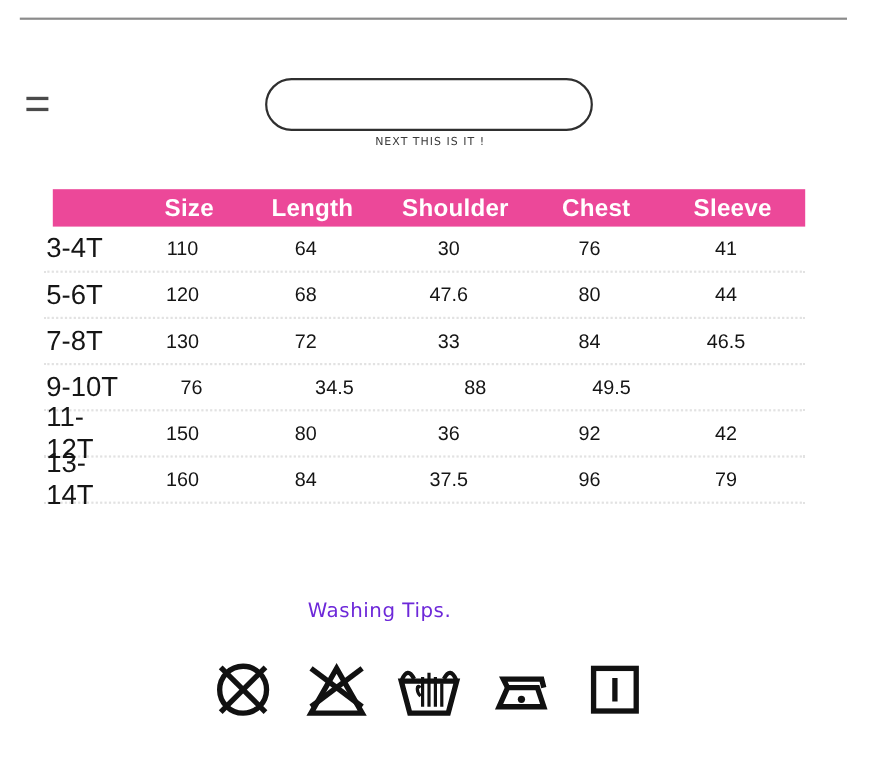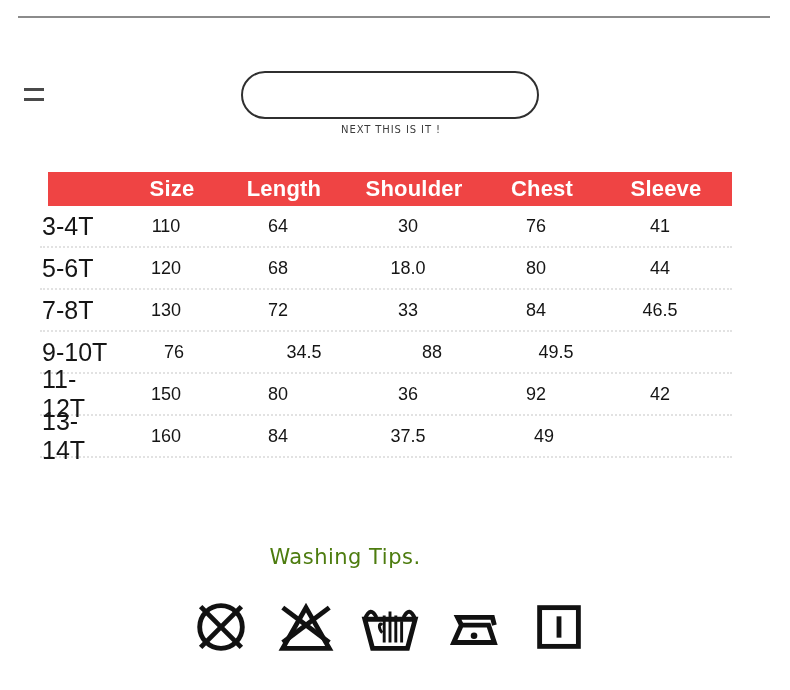--- a/index.html
+++ b/index.html
@@ -71,21 +71,21 @@
     position: absolute;
     left: 40px;
     top: 172px;
     width: 692px;
   }
   .table-header {
     position: relative;
     margin-left: 8px;
     width: 684px;
     height: 34px;
-    background: #ef4444;
+    background: #ec4899;
     display: flex;
     align-items: center;
     box-sizing: border-box;
   }
   .th {
     color: #ffffff;
     font-size: 22px;
     font-weight: 600;
     text-align: center;
     font-family: "Liberation Sans", sans-serif;
@@ -118,22 +118,22 @@
     padding-left: 2px;
   }
 
   
   .washing-title {
     position: absolute;
     left: 0;
     top: 545px;
     width: 690px;
     text-align: center;
-    font-size: 21px;
-    color: #4d7c0f;
+    font-size: 18px;
+    color: #6d28d9;
     font-family: "DejaVu Sans", sans-serif;
     letter-spacing: 0.5px;
   }
   .care-icons {
     position: absolute;
     left: 190px;
     top: 596px;
     width: 400px;
     display: flex;
     justify-content: space-between;
@@ -175,21 +175,21 @@
     <div class="cell col-len">64</div>
     <div class="cell col-sho">30</div>
     <div class="cell col-che">76</div>
     <div class="cell col-sle">41</div>
   </div>
 
   <div class="row">
     <div class="cell age col-age">5-6T</div>
     <div class="cell col-size">120</div>
     <div class="cell col-len">68</div>
-    <div class="cell col-sho">18.0</div>
+    <div class="cell col-sho">47.6</div>
     <div class="cell col-che">80</div>
     <div class="cell col-sle">44</div>
   </div>
 
   <div class="row">
     <div class="cell age col-age">7-8T</div>
     <div class="cell col-size">130</div>
     <div class="cell col-len">72</div>
     <div class="cell col-sho">33</div>
     <div class="cell col-che">84</div>
@@ -211,21 +211,22 @@
     <div class="cell col-sho">36</div>
     <div class="cell col-che">92</div>
     <div class="cell col-sle">42</div>
   </div>
 
   <div class="row">
     <div class="cell age col-age">13-14T</div>
     <div class="cell col-size">160</div>
     <div class="cell col-len">84</div>
     <div class="cell col-sho">37.5</div>
-    <div class="cell col-sle">49</div>
+    <div class="cell col-che">96</div>
+    <div class="cell col-sle">79</div>
   </div>
 
 </div>
 
 <div class="washing-title">Washing Tips.</div>
 
 <div class="care-icons">
 
   <svg class="care-icon" viewBox="0 0 64 64">
     <circle cx="32" cy="32" r="22" fill="none" stroke="#111" stroke-width="5"></circle>

